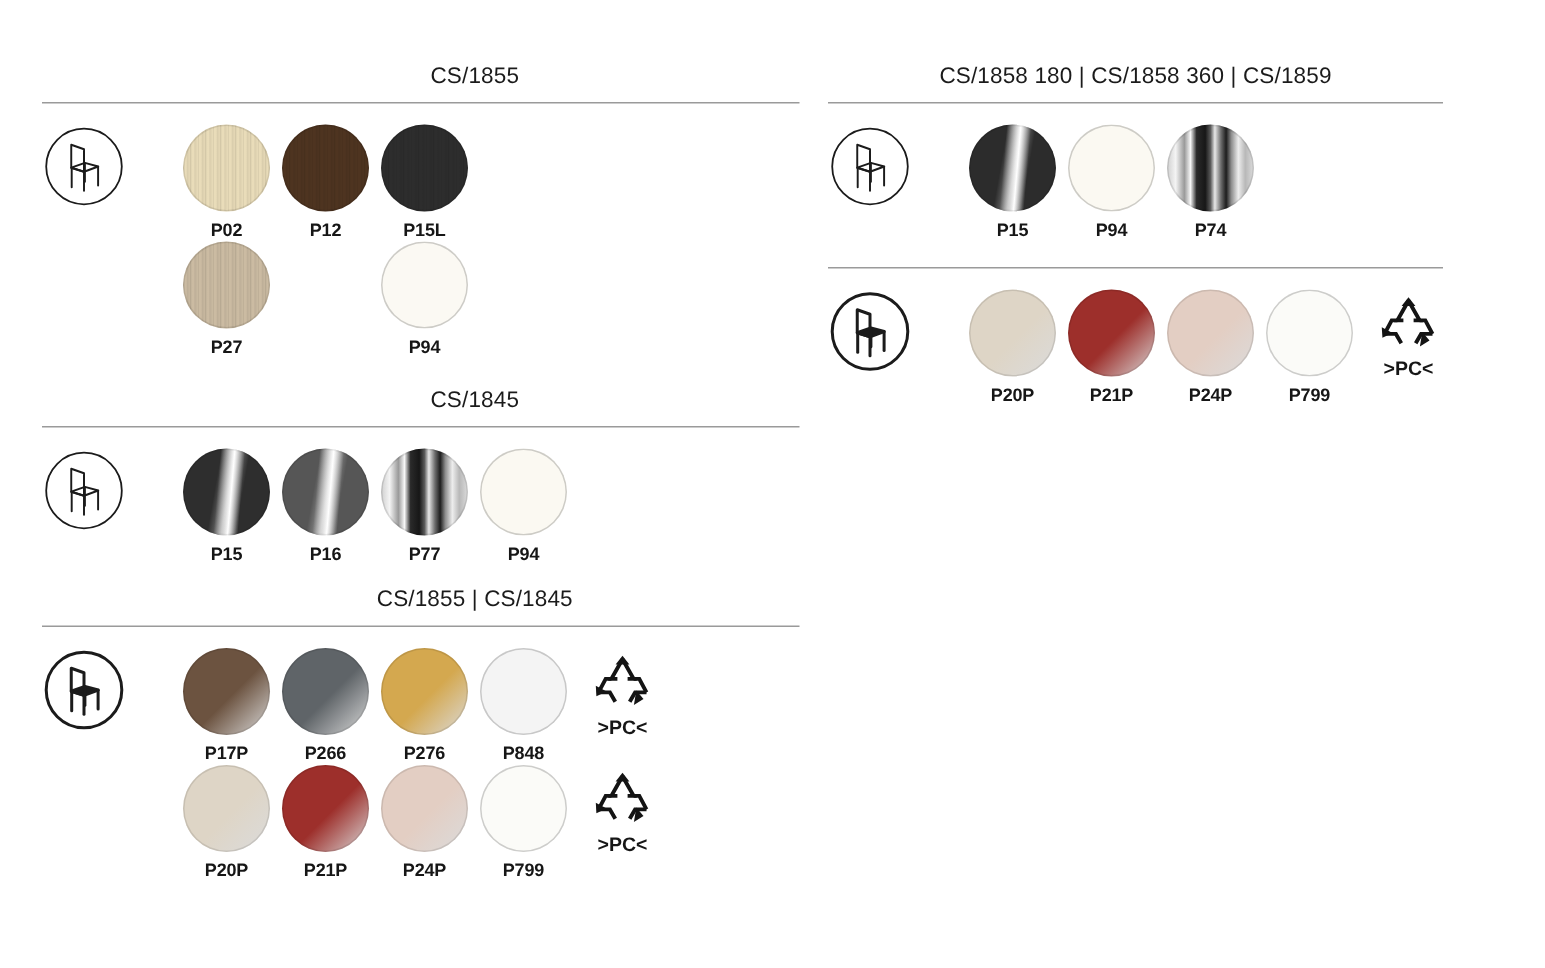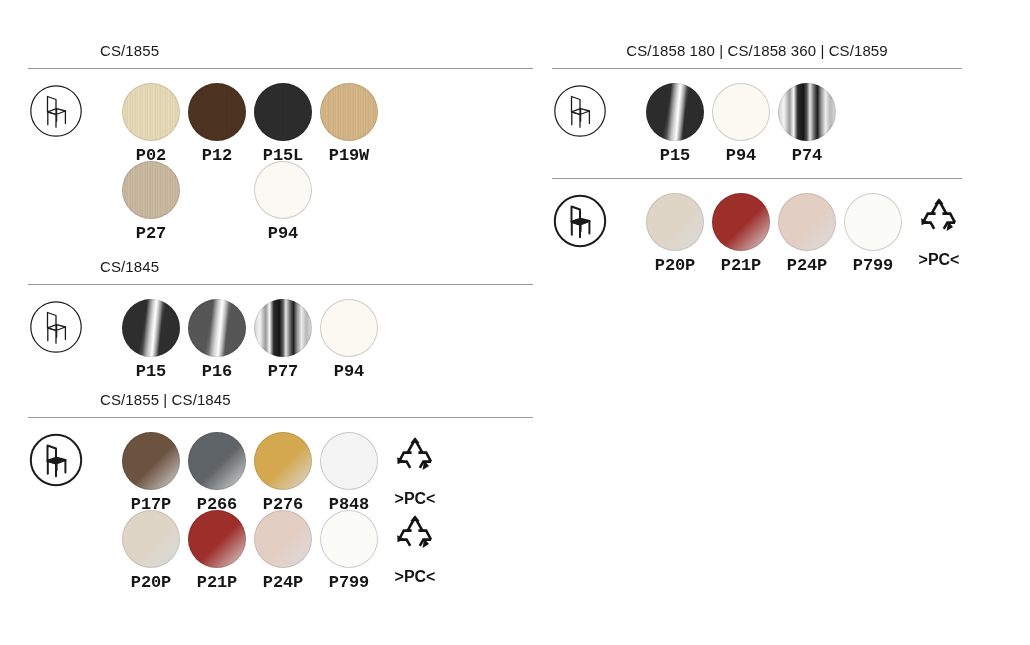--- a/index.html
+++ b/index.html
@@ -19,20 +19,21 @@
   
   .section { position: absolute; }
   .sec-header {
     font-size: 15px;
     font-weight: 400;
     color: #1b1b1b;
     letter-spacing: 0.1px;
     white-space: nowrap;
     height: 22px;
     line-height: 22px;
+    text-align: center;
   }
   .sec-header.indent { padding-left: 72px; }
   .sec-header.center { text-align: center; }
   .rule {
     height: 1px;
     background: #9a9a9a;
     margin-top: 6px;
     width: 100%;
   }
 
@@ -60,26 +61,25 @@
   }
   .sw {
     width: 58px; height: 58px;
     border-radius: 50%;
     position: relative;
     overflow: hidden;
     display: block;
   }
   .sw-label {
     margin-top: 5px;
-    font-size: 17px;
+    font-size: 12px;
     font-weight: bold;
     color: #161616;
     letter-spacing: -0.1px;
     white-space: nowrap;
-    font-family: Liberation Mono, monospace;
   }
 
   
   .grain {
     position: absolute; inset: 0;
     border-radius: 50%;
     background-image: repeating-linear-gradient(
       90deg,
       rgba(0,0,0,0.10) 0px,
       rgba(0,0,0,0.00) 1px,
@@ -103,22 +103,22 @@
 
   
   .recycle {
     position: absolute;
     top: 2px;
     width: 58px;
     text-align: center;
   }
   .recycle svg { display: block; margin: 0 auto; width: 44px; height: 40px; }
   .recycle-label {
-    margin-top: 16px;
-    font-size: 16px;
+    margin-top: 3px;
+    font-size: 13px;
     font-weight: bold;
     color: #161616;
     letter-spacing: 0px;
   }
 </style>
 </head>
 <body>
 
 <div class="page">
   <div class="col col-left" id="col-left">
@@ -150,26 +150,20 @@
               <span class="sw ring-soft" style="background: rgb(78, 52, 32);">
                 <span class="grain"></span>
               </span>
               <div class="sw-label">P12</div>
             </div>
             <div class="cell" style="left: 226px;">
               <span class="sw ring-soft" style="background: rgb(45, 45, 45);">
                 <span class="grain"></span>
               </span>
               <div class="sw-label">P15L</div>
-            </div>
-            <div class="cell" style="left: 292px;">
-              <span class="sw ring-soft" style="background: rgb(216, 184, 135);">
-                <span class="grain"></span>
-              </span>
-              <div class="sw-label">P19W</div>
             </div>
           </div>
           <div class="row">
             <div class="cell" style="left: 94px;">
               <span class="sw ring-soft" style="background: rgb(203, 187, 162);">
                 <span class="grain"></span>
               </span>
               <div class="sw-label">P27</div>
             </div>
             <div class="cell" style="left: 226px;">

